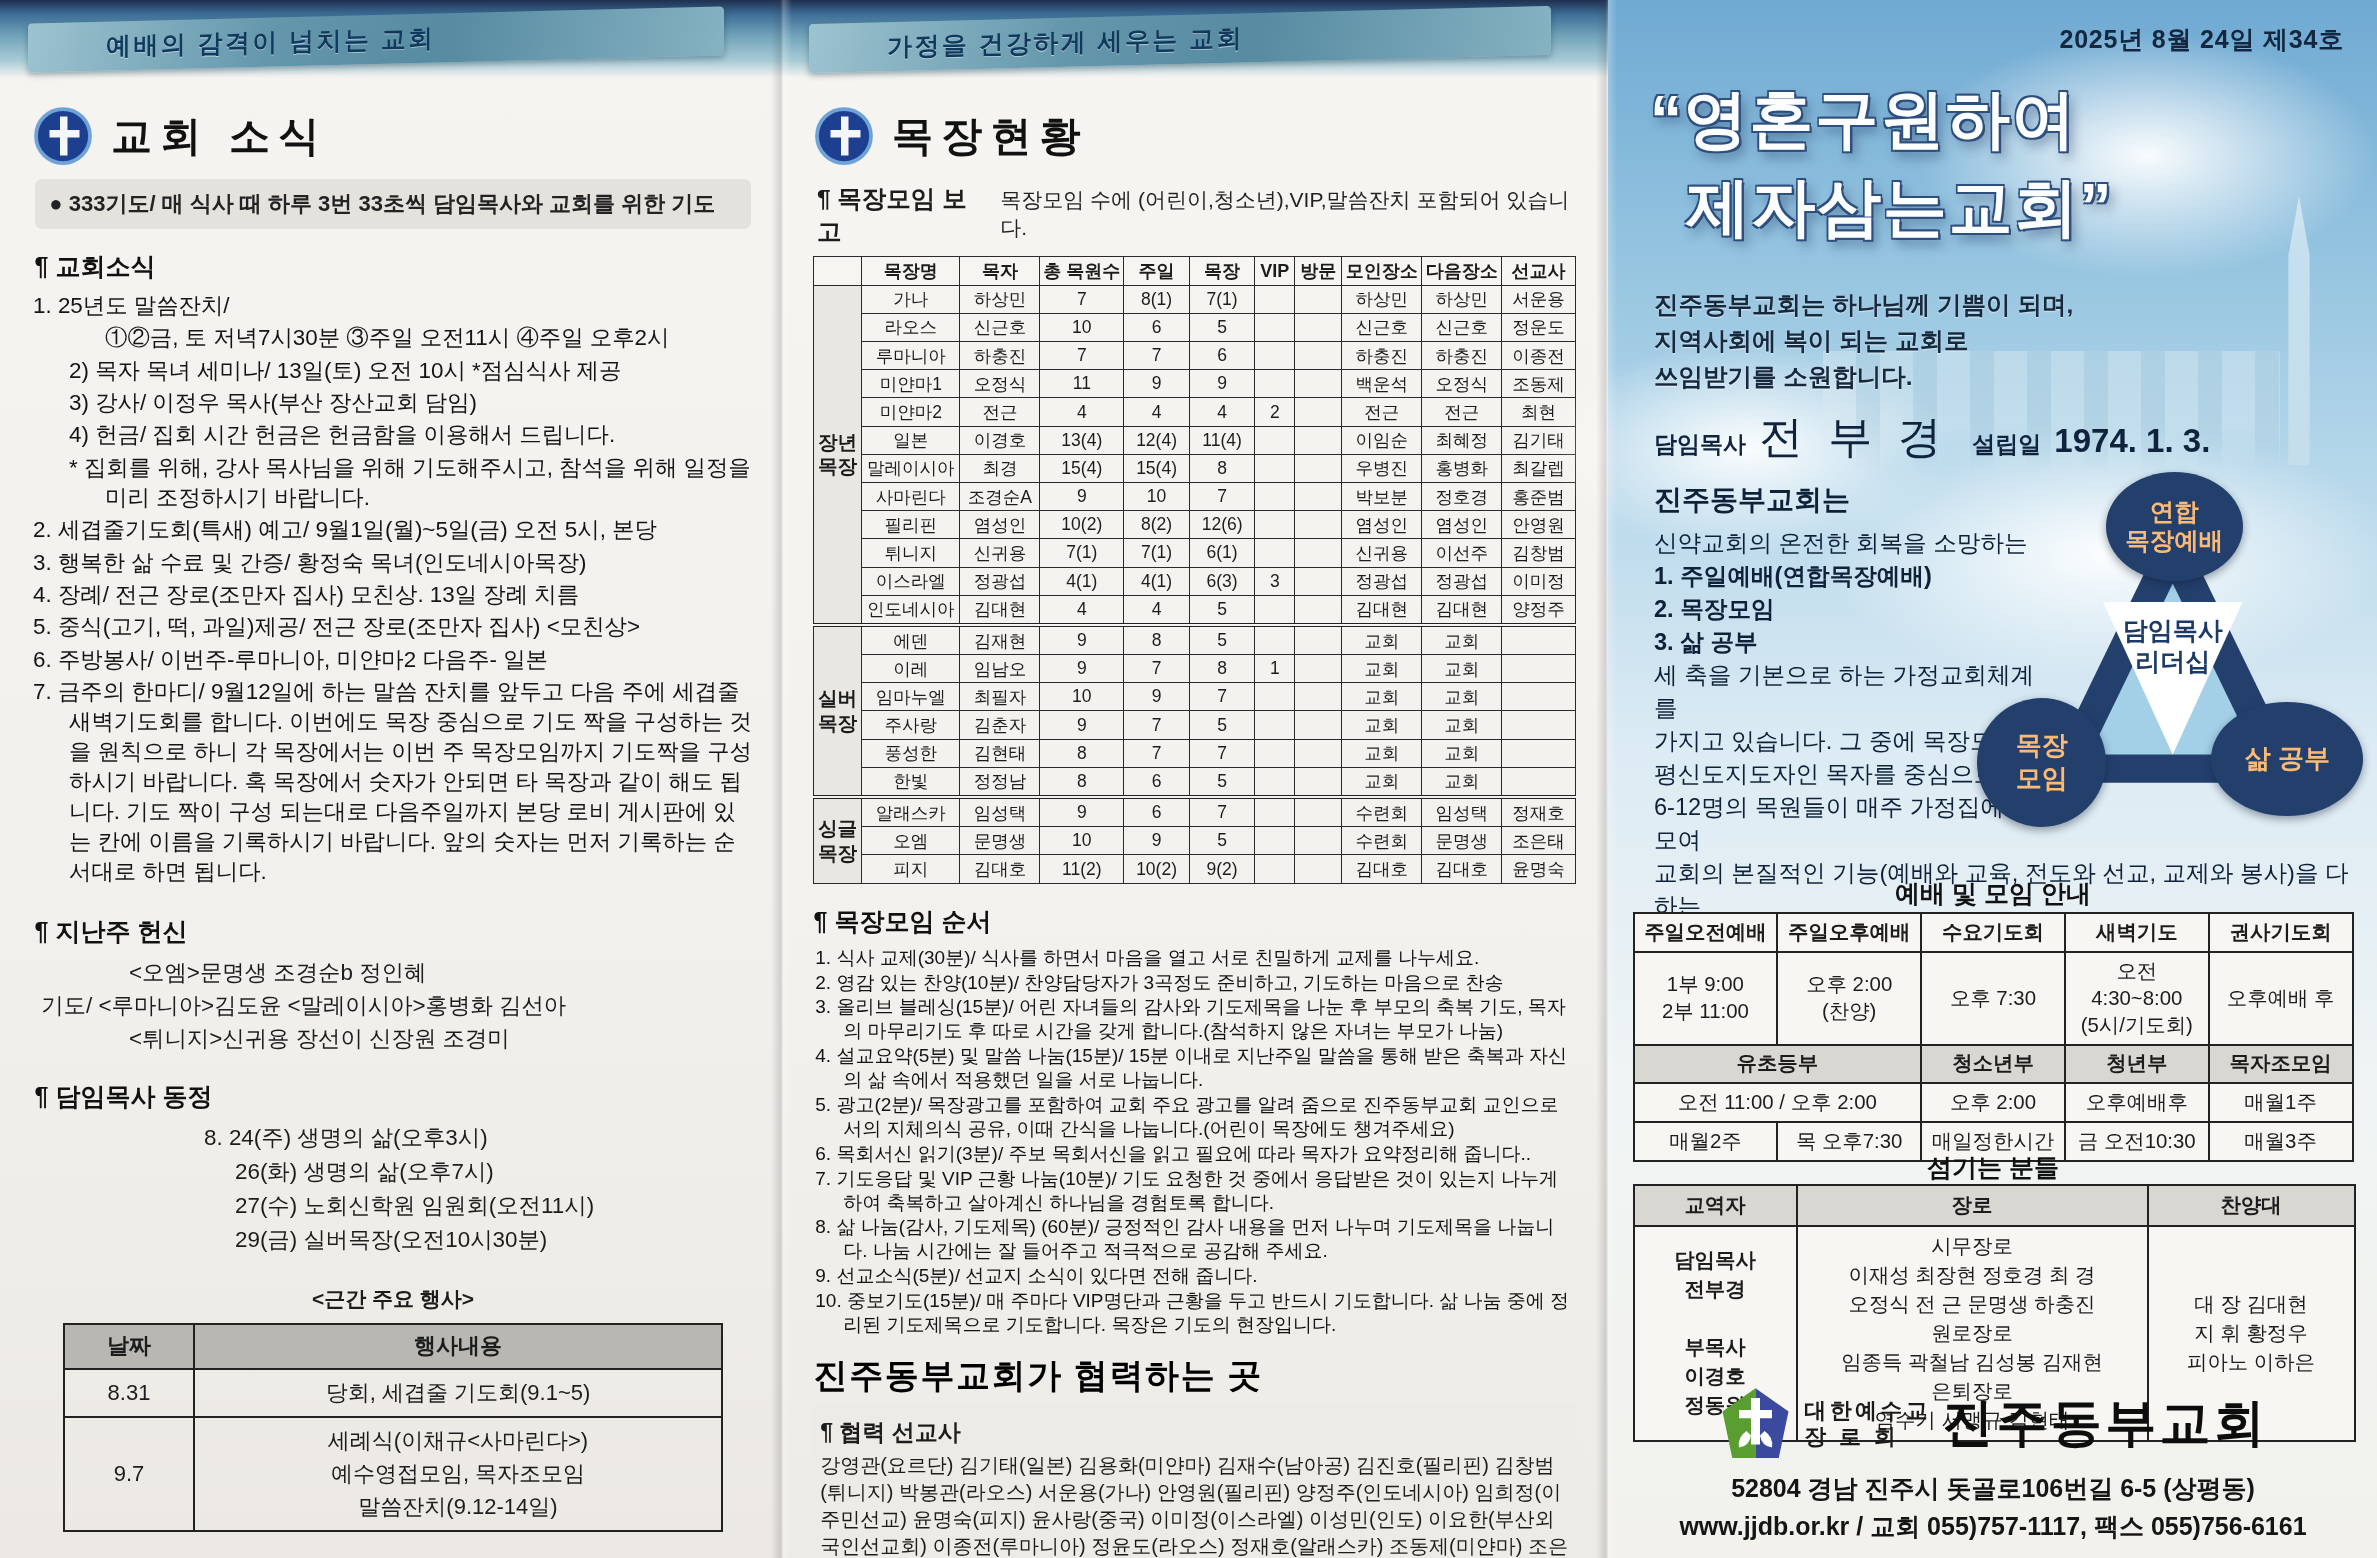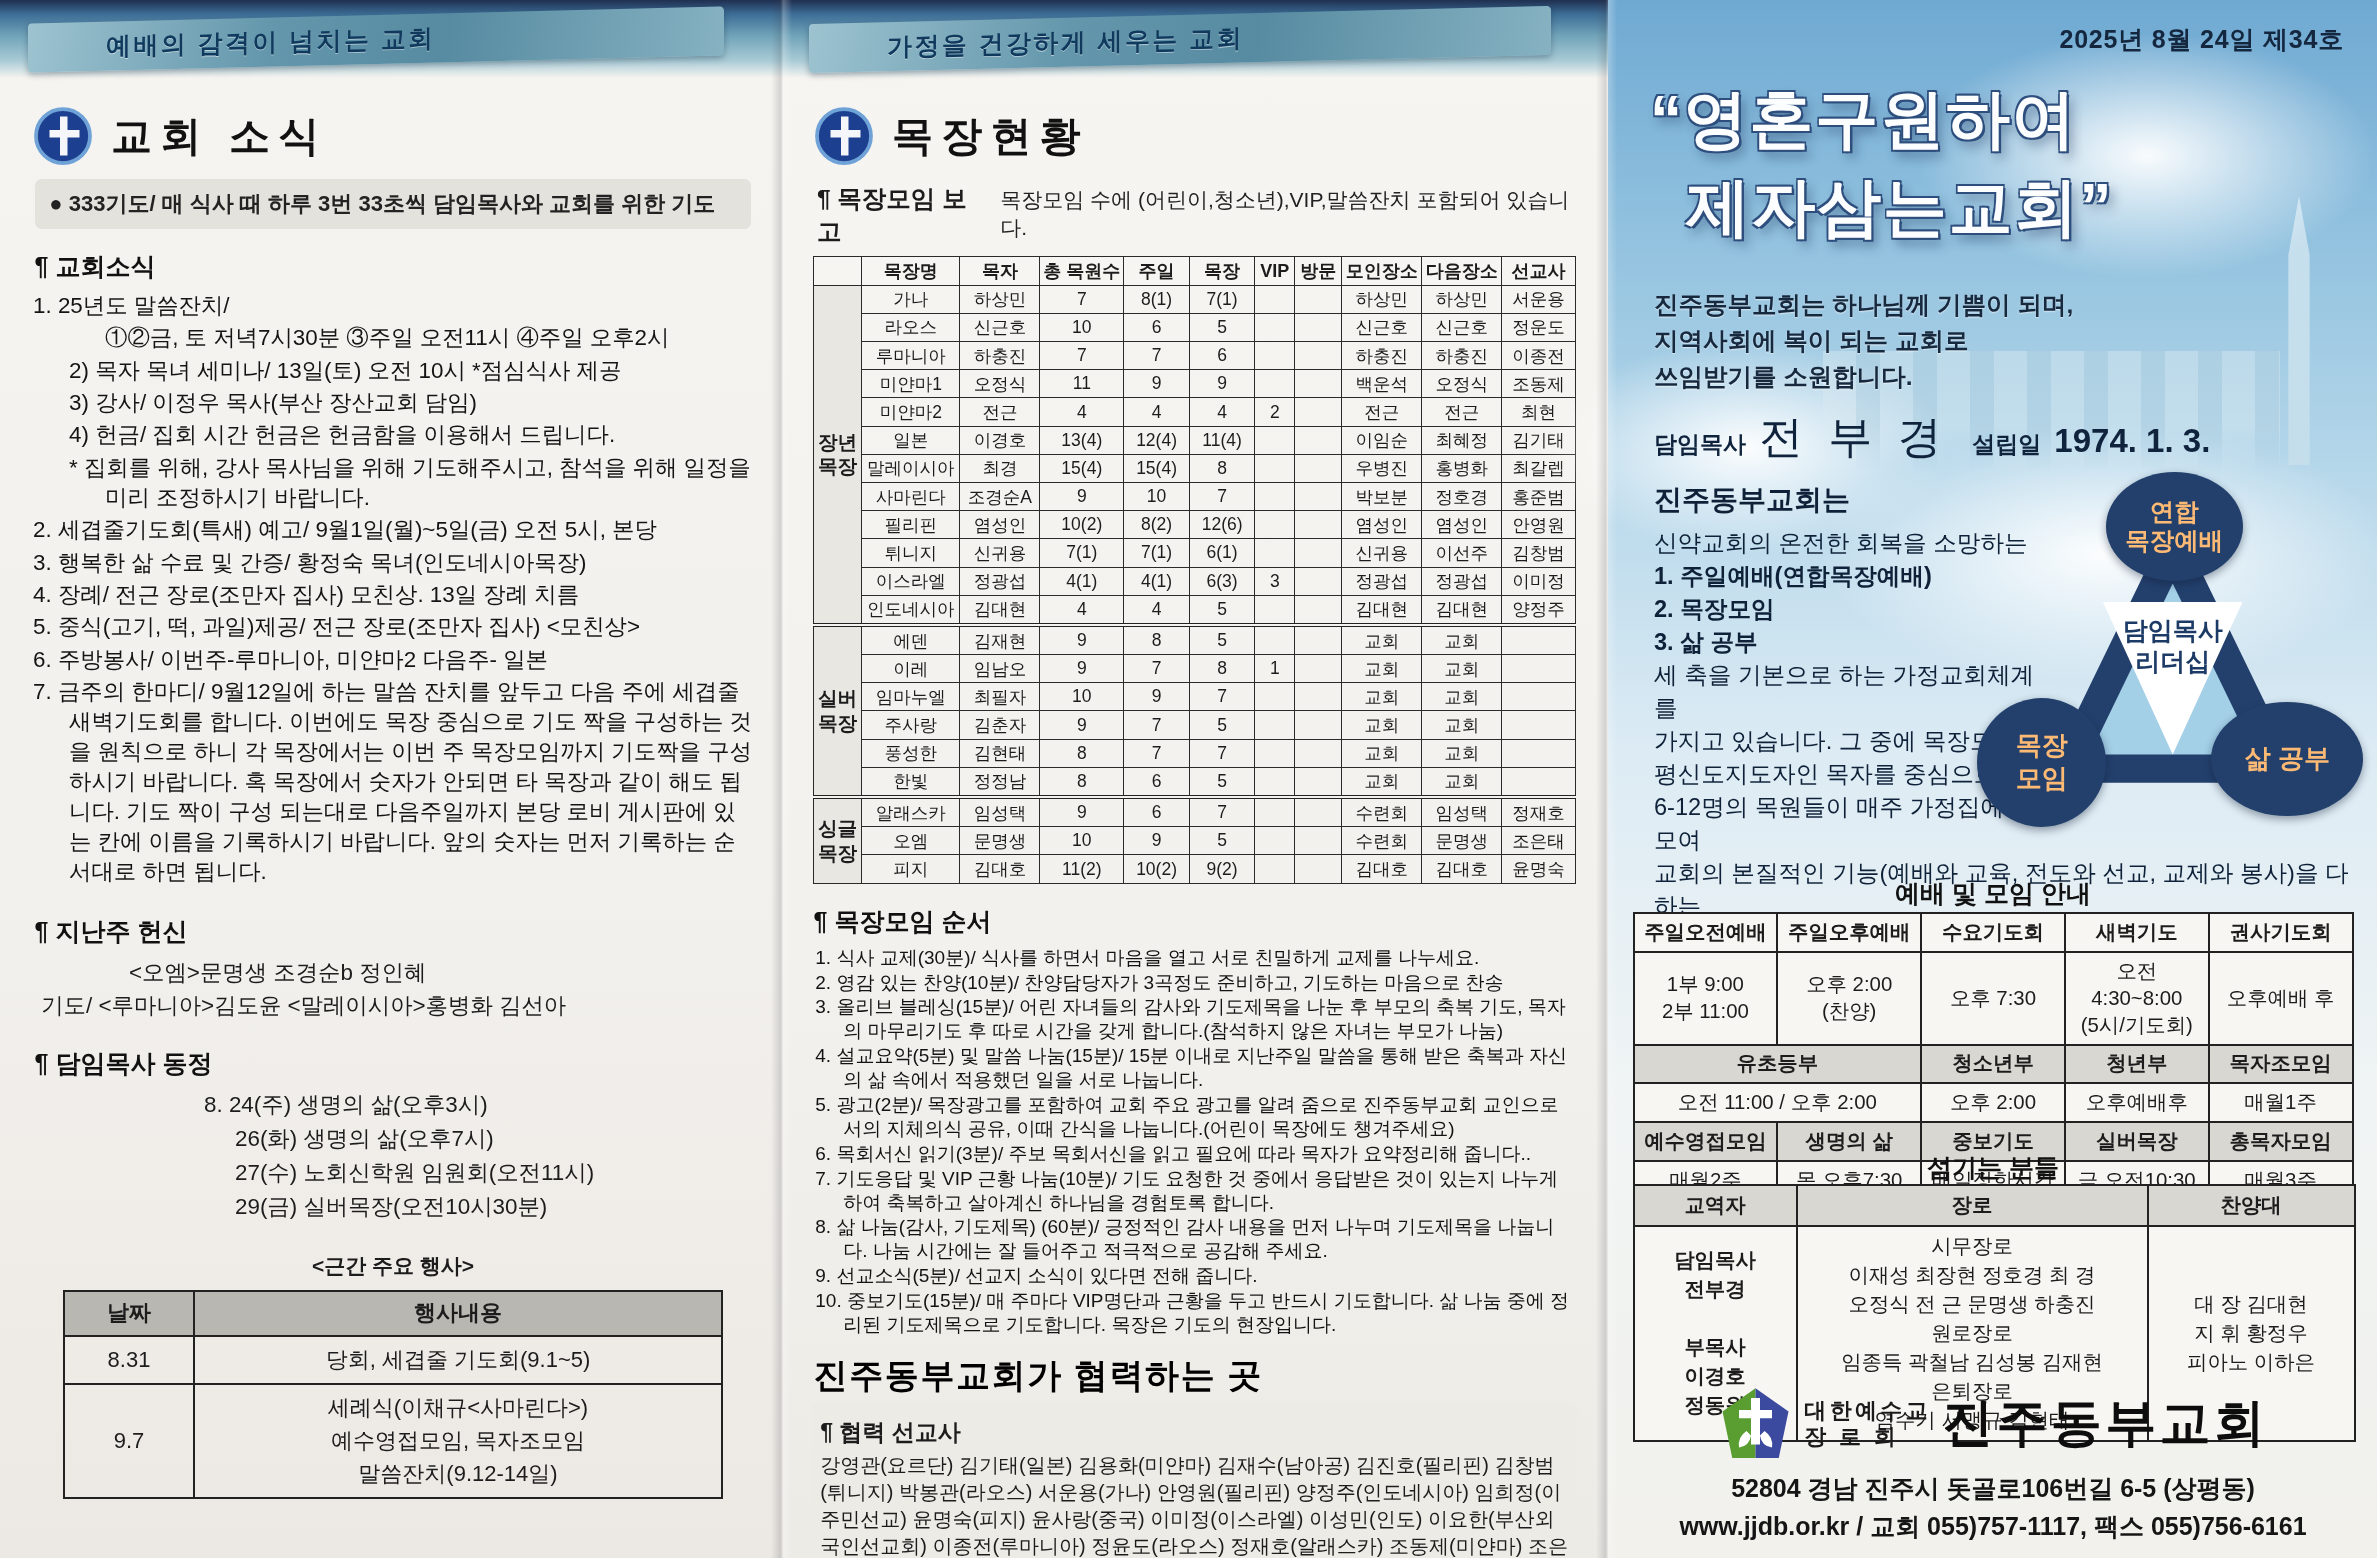--- a/index.html
+++ b/index.html
@@ -160,20 +160,21 @@
           <div class="it lv0">5. 중식(고기, 떡, 과일)제공/ 전근 장로(조만자 집사) &lt;모친상&gt;</div>
           <div class="it lv0">6. 주방봉사/ 이번주-루마니아, 미얀마2    다음주- 일본</div>
           <div class="it lv0">7. 금주의 한마디/ 9월12일에 하는 말씀 잔치를 앞두고 다음 주에 세겹줄 새벽기도회를 합니다. 이번에도 목장 중심으로 기도 짝을 구성하는 것을 원칙으로 하니 각 목장에서는 이번 주 목장모임까지 기도짝을 구성하시기 바랍니다. 혹 목장에서 숫자가 안되면 타 목장과 같이 해도 됩니다. 기도 짝이 구성 되는대로 다음주일까지 본당 로비 게시판에 있는 칸에 이름을 기록하시기 바랍니다. 앞의 숫자는 먼저 기록하는 순서대로 하면 됩니다.</div>
         </div>
 
       <div class="h-pil" style="margin-top:28px;">¶  지난주 헌신</div>
       <div class="dedlist">
 
       <div class="it lv1">&lt;오엠&gt;문명생 조경순b 정인혜</div>
           <div class="it lv0">기도/ &lt;루마니아&gt;김도윤      &lt;말레이시아&gt;홍병화 김선아</div>
+          <div class="it lv1">&lt;튀니지&gt;신귀용 장선이 신장원       조경미</div>
         </div>
 
       <div class="h-pil" style="margin-top:24.5px;">¶  담임목사 동정</div>
       <div class="schlist">
 
       <div class="it lv0">8. 24(주) 생명의 삶(오후3시)</div>
           <div class="it lv1">26(화) 생명의 삶(오후7시)</div>
           <div class="it lv1">27(수) 노회신학원 임원회(오전11시)</div>
           <div class="it lv1">29(금) 실버목장(오전10시30분)</div>
         </div>
@@ -629,27 +630,20 @@
           <th>청소년부</th>
           <th>청년부</th>
           <th>목자조모임</th>
         </tr>
         <tr>
           <td colspan="2">오전 11:00 / 오후 2:00</td>
           <td>오후 2:00</td>
           <td>오후예배후</td>
           <td>매월1주</td>
         </tr>
-        <tr class="gray">
-          <th>예수영접모임</th>
-          <th>생명의 삶</th>
-          <th>중보기도</th>
-          <th>실버목장</th>
-          <th>총목자모임</th>
-        </tr>
         <tr>
           <td>매월2주</td>
           <td>목 오후7:30</td>
           <td>매일정한시간</td>
           <td>금 오전10:30</td>
           <td>매월3주</td>
         </tr>
       </tbody>
     </table>
 

